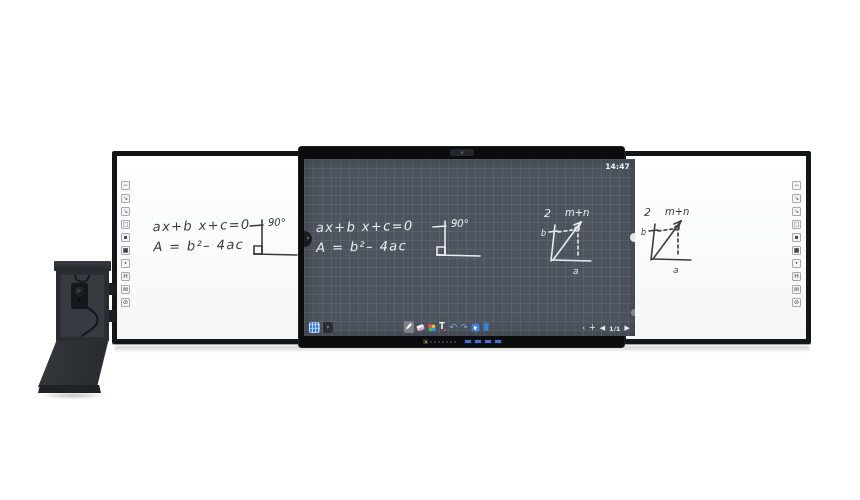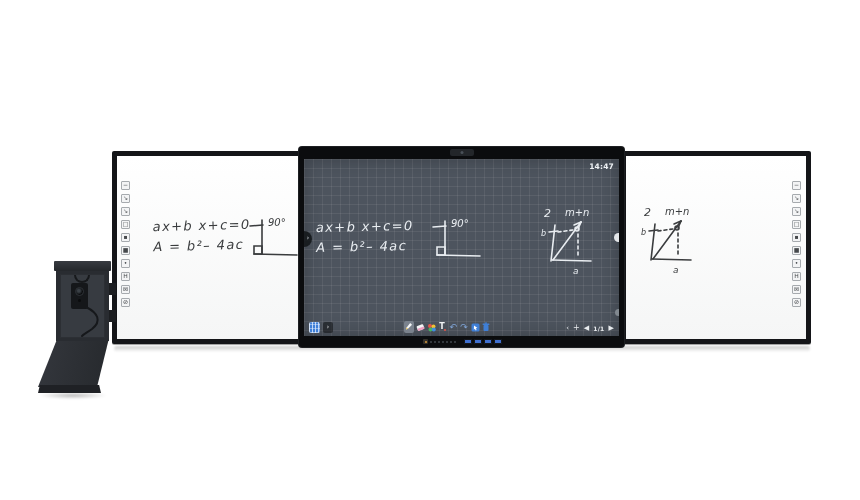--- a/index.html
+++ b/index.html
@@ -30,21 +30,21 @@
   .fig-light line,.fig-light path,.fig-light circle{stroke:#e9edf1;}
   .fig-light text{fill:#e9edf1;}
   .fig text{font-family:"DejaVu Sans",sans-serif;font-style:italic;}
 
   
   .display{position:absolute;left:299px;top:147px;width:325px;height:200px;background:#0b0c0e;border-radius:3px;box-shadow:0 0 0 1px #1d1f22;}
   .camera-notch{position:absolute;left:50%;top:2px;transform:translateX(-50%);width:24px;height:7px;background:#23262a;border-radius:2px;}
   .camera-notch .cam-dot{position:absolute;left:50%;top:2px;transform:translateX(-50%);width:3px;height:3px;border-radius:50%;background:#4a5058;}
   .screen{position:absolute;left:5px;top:12px;width:315px;height:177px;background-color:#4d545e;
     background-image:linear-gradient(rgba(255,255,255,.07) 1px,transparent 1px),linear-gradient(90deg,rgba(255,255,255,.07) 1px,transparent 1px);
-    background-size:9px 9px;box-shadow:inset 0 0 18px rgba(0,0,0,.25);overflow:hidden;}
+    background-size:9px 9px;box-shadow:inset 0 0 18px rgba(0,0,0,.25);overflow:hidden;padding-left:16px;}
   .clock{position:absolute;right:5px;top:3px;color:#eef1f4;font-size:7.5px;font-weight:bold;letter-spacing:.2px;}
   .handle-left{position:absolute;left:0;top:72px;width:8px;height:16px;background:rgba(18,21,24,.85);border-radius:0 8px 8px 0;color:#c8cdd3;font-size:7px;line-height:15px;text-align:center;}
   .handle-ball{position:absolute;right:-4px;top:74px;width:9px;height:9px;border-radius:50%;background:#e3e6e9;}
   .handle-ball2{position:absolute;right:-3px;top:150px;width:7px;height:7px;border-radius:50%;background:#81888f;}
 
   
   .tb-left{position:absolute;left:5px;bottom:3px;display:flex;gap:3px;align-items:center;}
   .apps-btn{width:11px;height:11px;border-radius:2px;background-color:#3f7fd6;background-image:repeating-linear-gradient(90deg,rgba(230,240,255,.75) 0 1px,transparent 1px 3px),repeating-linear-gradient(0deg,rgba(230,240,255,.45) 0 1px,transparent 1px 4px);box-shadow:inset 0 0 0 1px rgba(255,255,255,.25);}
   .chev-btn{width:10px;height:11px;background:rgba(14,16,19,.55);border-radius:2px;color:#d6dade;font-size:7px;line-height:10px;text-align:center;}
   .tb-center{position:absolute;left:100px;bottom:3px;display:flex;gap:1px;align-items:center;}

